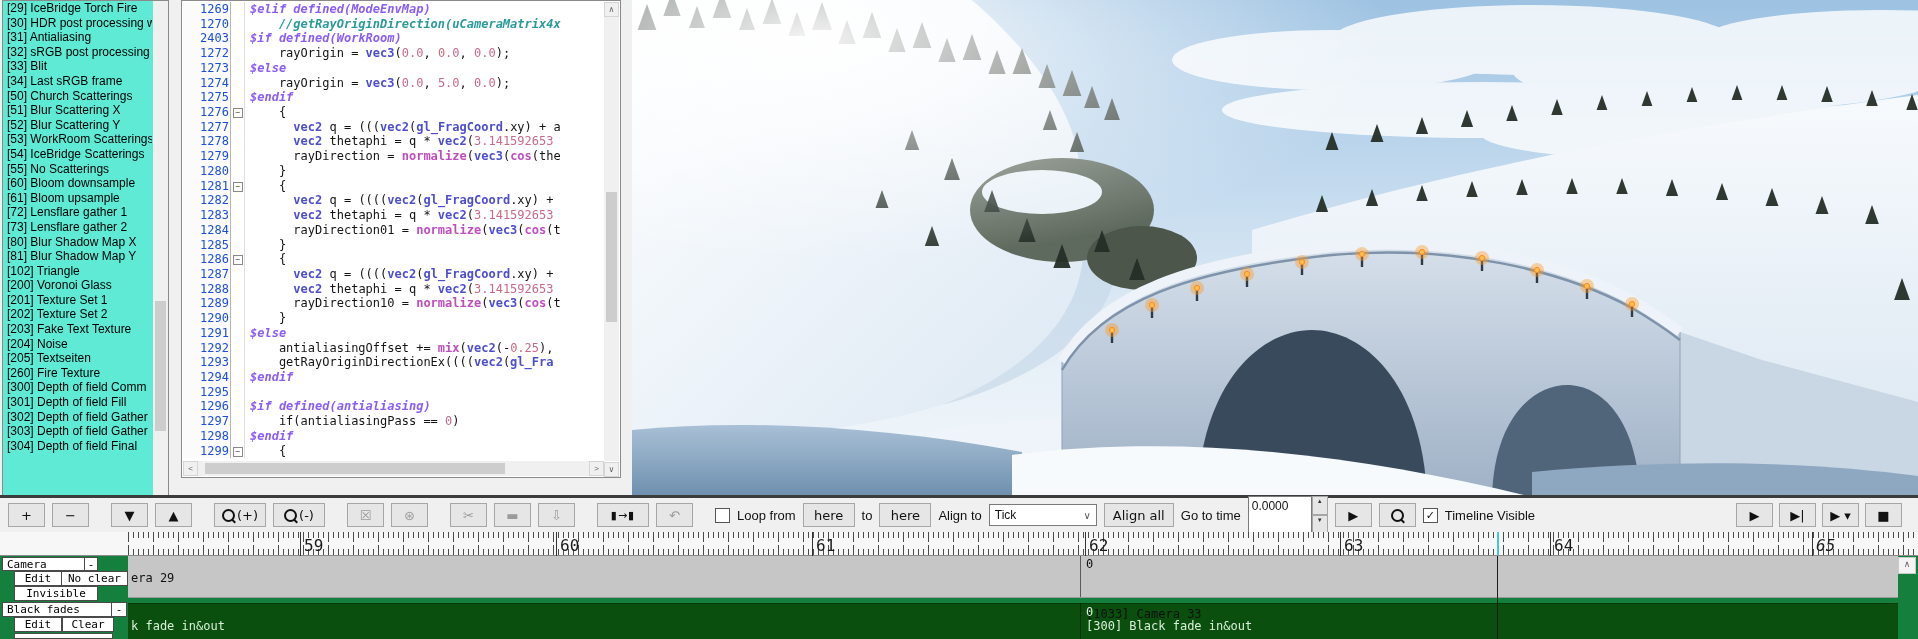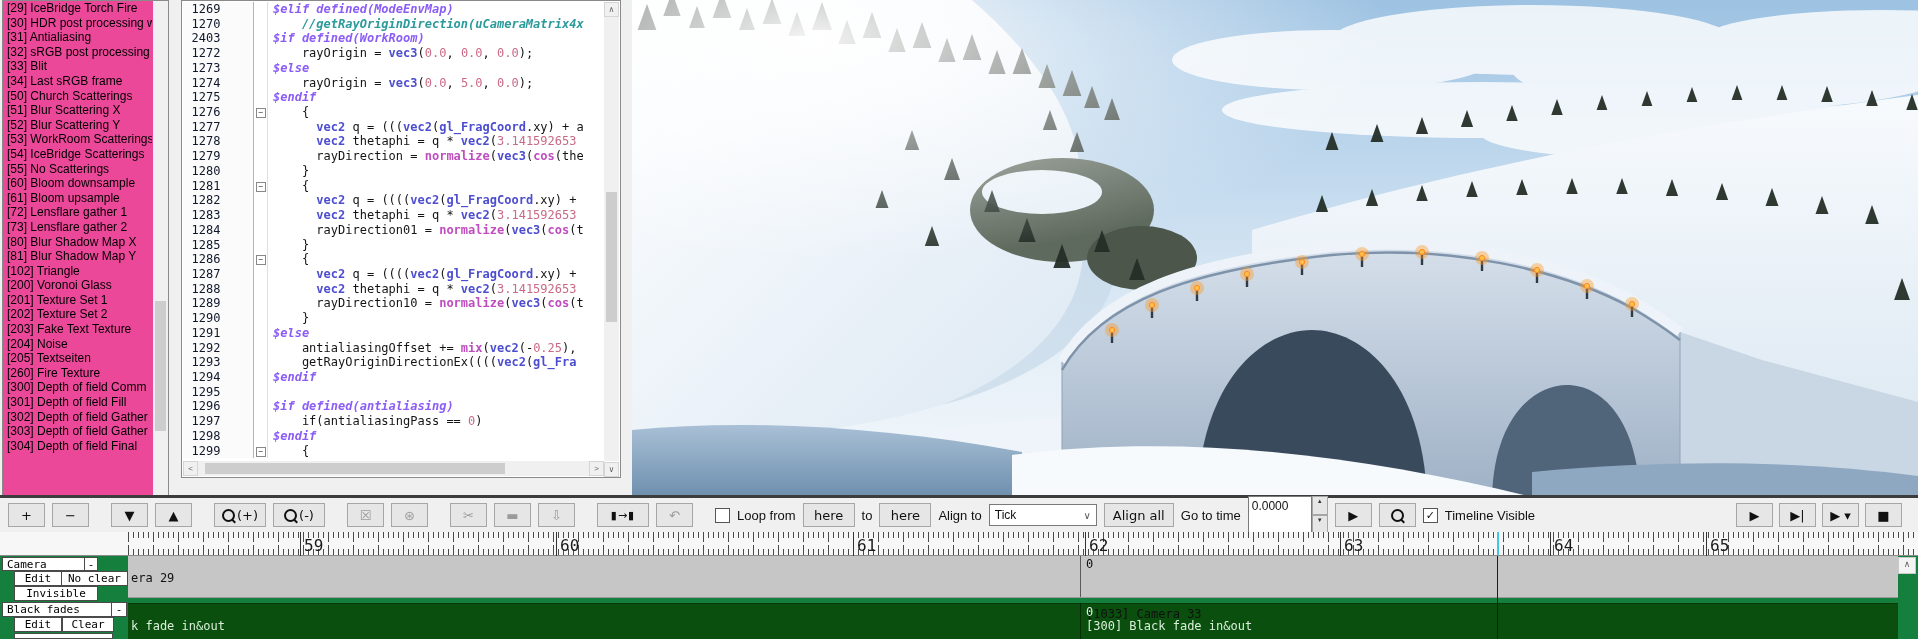--- a/index.html
+++ b/index.html
@@ -1,38 +1,38 @@
 <!DOCTYPE html>
 <html><head>
 <meta charset="utf-8">
 <style>
   html,body{margin:0;padding:0;width:1918px;height:639px;overflow:hidden;background:#f0f0f0;
     font-family:"Liberation Sans",sans-serif;}
   #app{position:relative;width:1918px;height:639px;background:#f0f0f0;}
 
   
-  #pass-list-panel{position:absolute;left:2px;top:0;width:167px;height:592px;background:#ec4899;
+  #pass-list-panel{position:absolute;left:2px;top:0;width:167px;height:592px;background:#5eead4;
     border:1px solid #8a8a8a;box-sizing:border-box;}
   #pass-list{position:absolute;left:1px;top:0;right:16px;bottom:16px;overflow:hidden;}
   .list-item{height:14.6px;line-height:14.6px;font-size:12px;color:#000;padding-left:3px;
     white-space:nowrap;overflow:hidden;}
   .vsb{position:absolute;top:0;right:0;width:15px;background:#f0f0f0;}
   .hsb{position:absolute;left:0;bottom:0;height:15px;background:#f0f0f0;}
   .sb-btn{position:absolute;width:15px;height:15px;background:#f0f0f0;border:1px solid #d5d5d5;
     box-sizing:border-box;color:#606060;font-size:8px;line-height:13px;text-align:center;}
   .sb-thumb{position:absolute;background:#cdcdcd;}
   #pass-vsb{bottom:16px;} #pass-hsb{right:16px;}
 
   
   #code-panel{position:absolute;left:181px;top:0;width:440px;height:478px;background:#fff;
     border:1px solid #8a8a8a;box-sizing:border-box;}
   #code-lines{position:absolute;left:1px;top:1px;right:17px;bottom:17px;overflow:hidden;}
   .code-line{display:flex;height:14.72px;line-height:14.72px;white-space:pre;
     font-family:"DejaVu Sans Mono",monospace;font-size:12px;}
-  .gut{flex:none;width:46px;text-align:center;padding-right:24px;color:#0f172a;background:#fbfbfb;
+  .gut{flex:none;width:46px;text-align:right;padding-right:1px;color:#1d4ed8;background:#fbfbfb;
     border-right:1px solid #b5b5b5;}
   .fold{flex:none;width:13px;border-right:1px solid #e0e0e0;position:relative;}
   .fold.on::after{content:'−';position:absolute;left:2px;top:3px;width:8px;height:8px;
     border:1px solid #888;background:#fff;color:#444;font-size:8px;line-height:7px;text-align:center;}
   .src{padding-left:5px;}
   .s-p{color:#141414;}
   .s-k{color:#8b5cf6;font-weight:bold;font-style:italic;}
   .s-c{color:#2a9a9a;font-weight:bold;font-style:italic;}
   .s-t{color:#4d4dcf;font-weight:bold;}
   .s-n{color:#c96a86;}
@@ -458,25 +458,25 @@
       <div class="tb">▶ ▾</div>
       <div class="tb">■</div>
     </div>
   </div>
 
   <div id="ruler">
     <div id="ruler-ticks"></div>
     <div id="ruler-playhead" style="left: 1497px;"></div>
   <span class="ruler-label" style="left: 300px;">59</span>
       <span class="ruler-label" style="left: 556px;">60</span>
-      <span class="ruler-label" style="left: 853px;">61</span>
+      <span class="ruler-label" style="left: 812px;">61</span>
       <span class="ruler-label" style="left: 1085px;">62</span>
       <span class="ruler-label" style="left: 1340px;">63</span>
       <span class="ruler-label" style="left: 1550px;">64</span>
-      <span class="ruler-label" style="left: 1706px;">65</span>
+      <span class="ruler-label" style="left: 1812px; font-style: italic;">65</span>
     </div>
 
   <div id="tracks">
     <div class="strip" id="strip-camera"></div>
     <div class="strip" id="strip-black"></div>
 
     <div class="hdr-cell" style="left:2px;top:1px;width:83px;height:14px;">Camera</div>
     <div class="hdr-cell center" style="left:84px;top:1px;width:14px;height:14px;">-</div>
     <div class="hdr-cell center" style="left:14px;top:15px;width:48px;height:15px;">Edit</div>
     <div class="hdr-cell center" style="left:61px;top:15px;width:67px;height:15px;">No clear</div>

